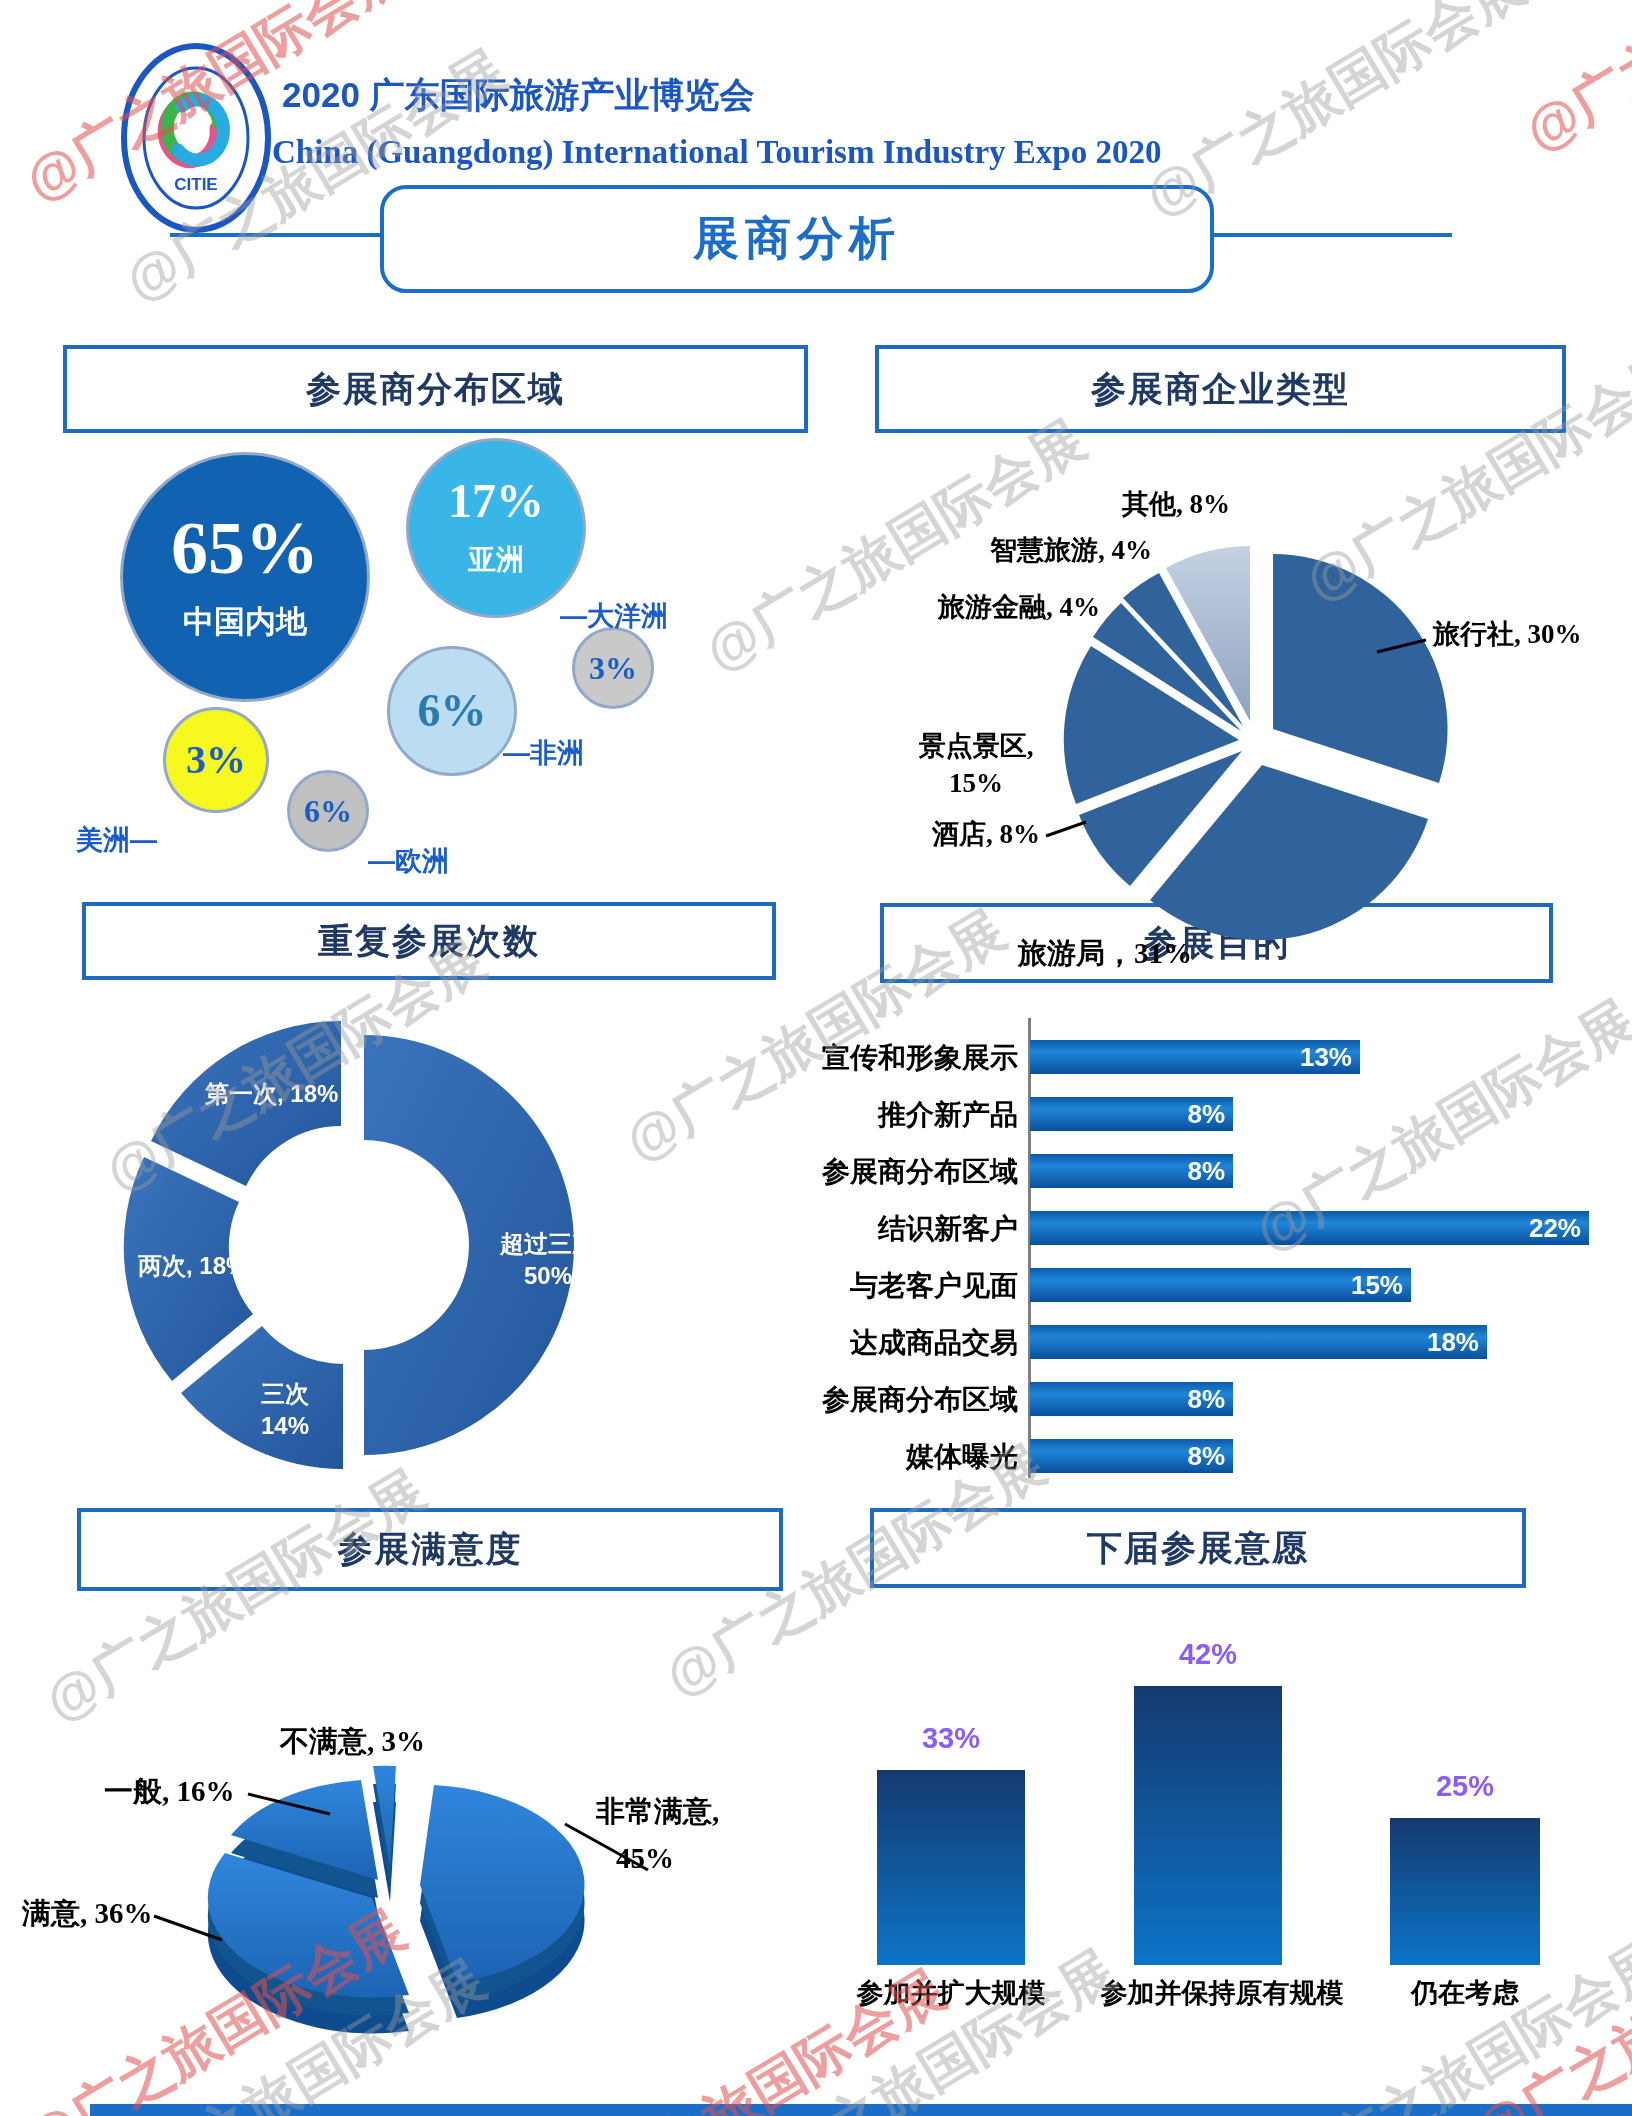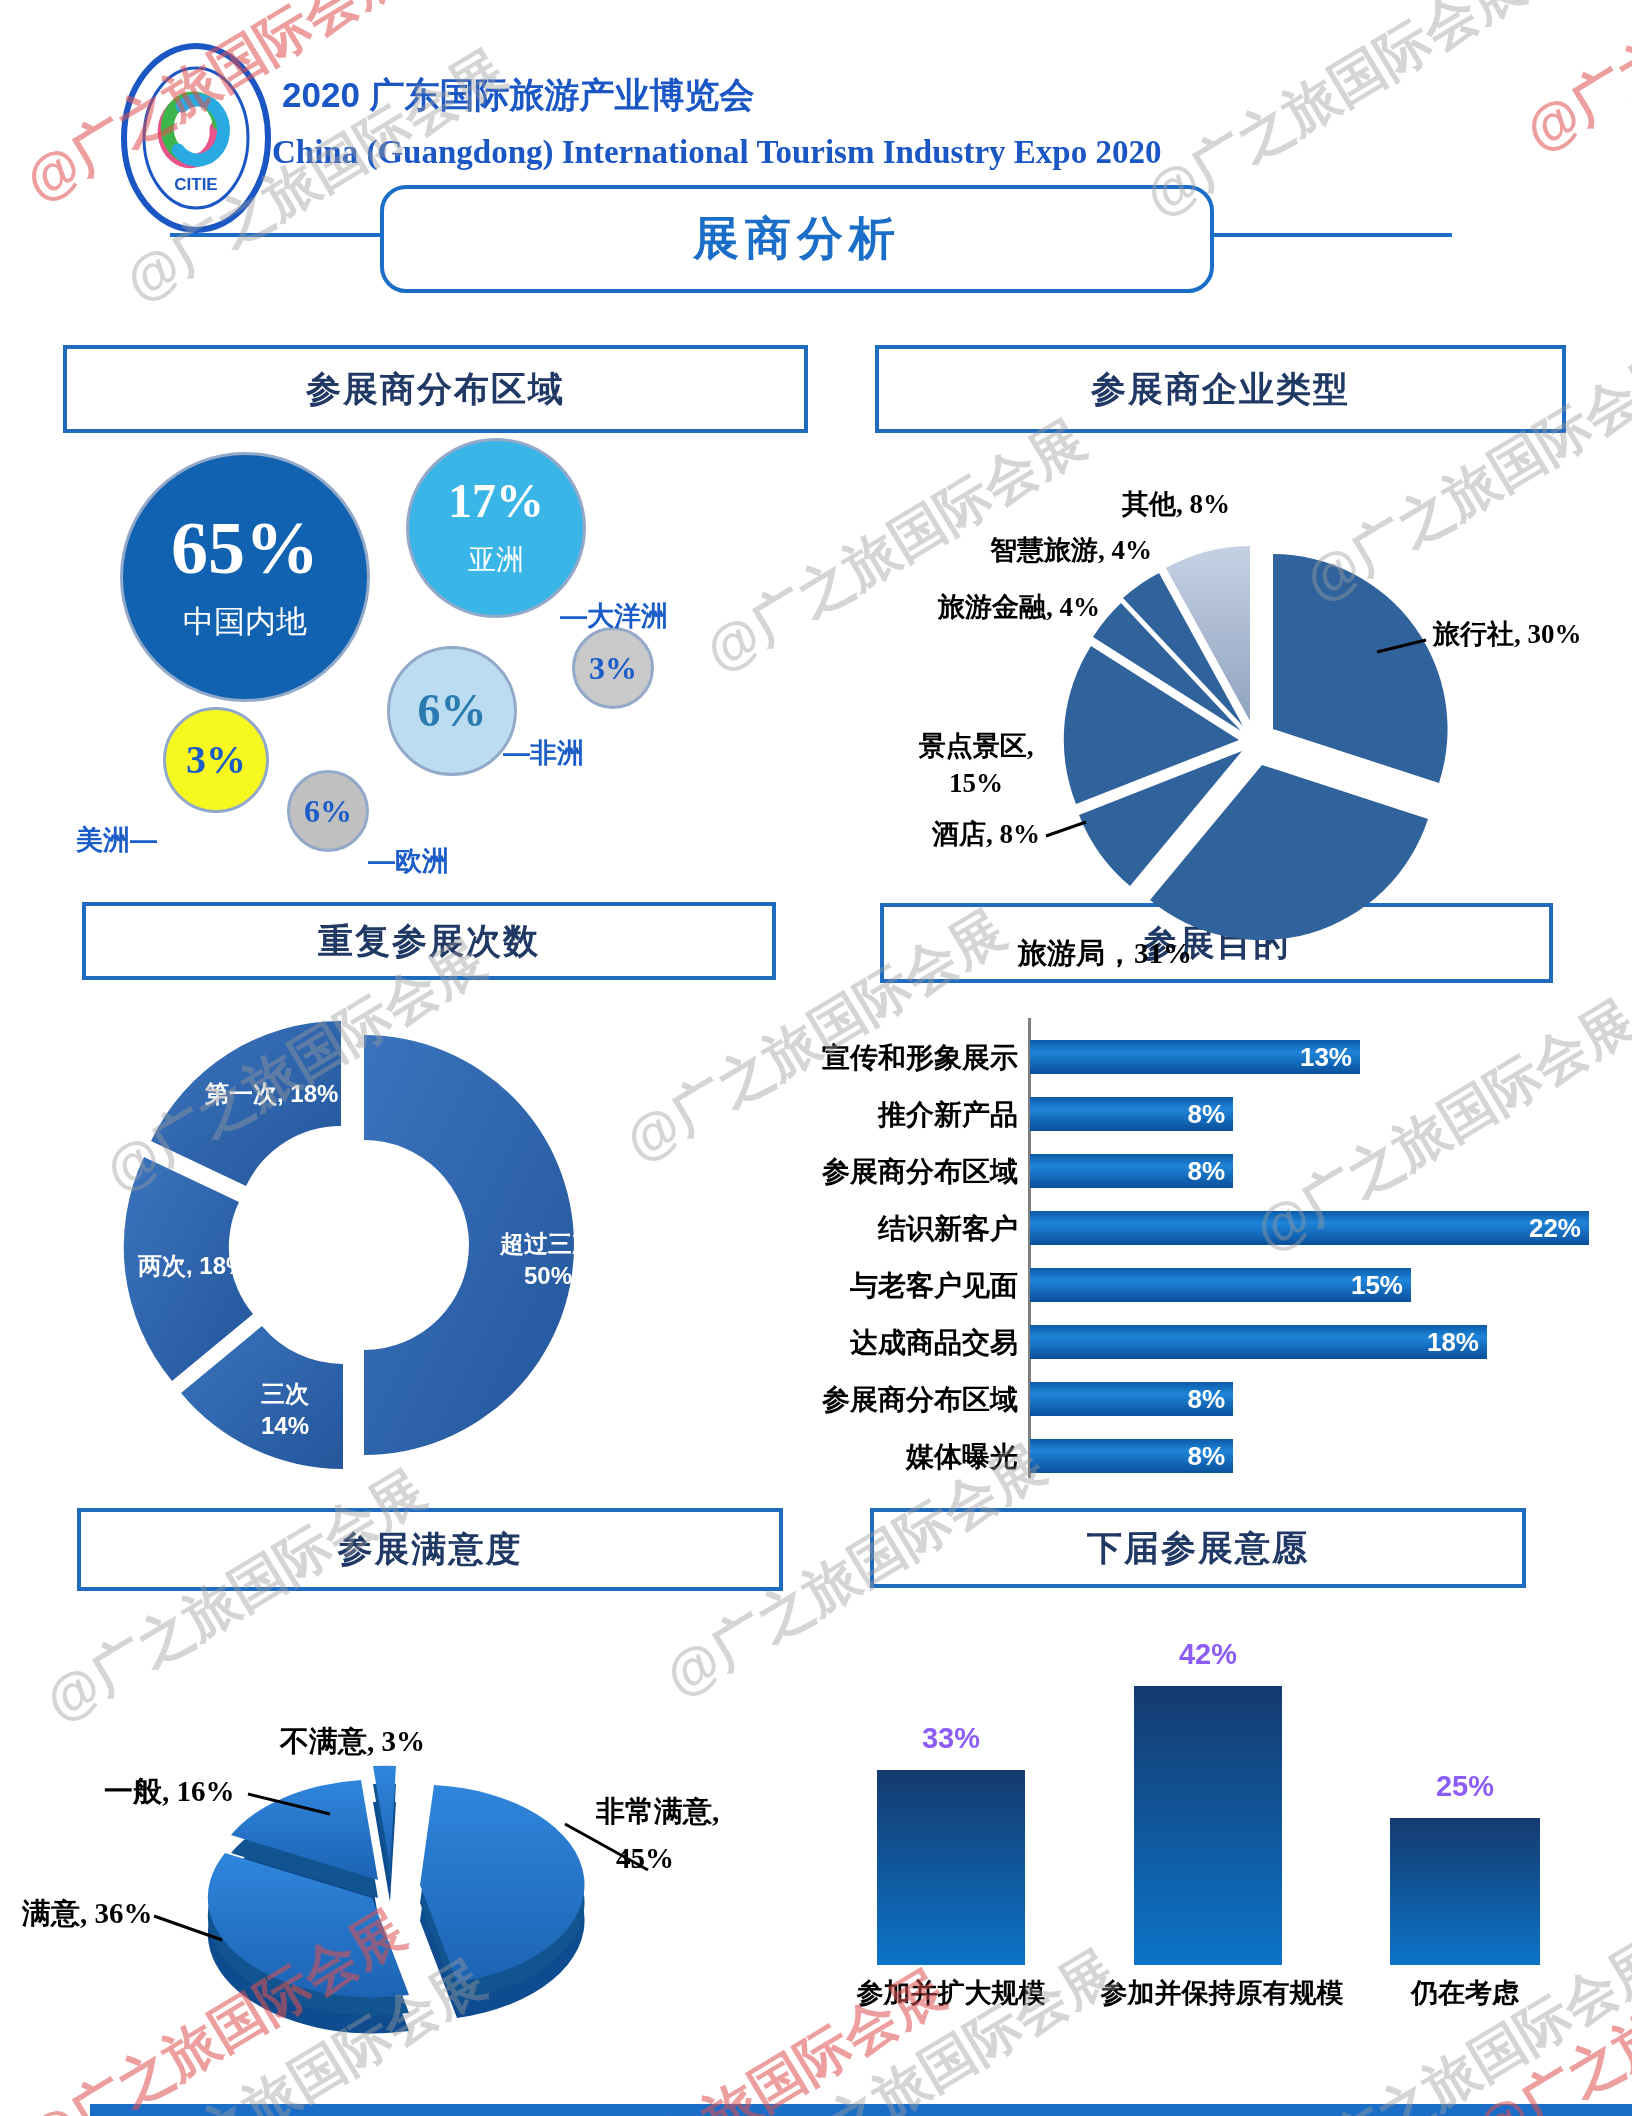--- a/index.html
+++ b/index.html
@@ -20,21 +20,21 @@
   .hline{position:absolute;height:4px;background:#1b6ec8;z-index:1;}
   
   .phead{position:absolute;border:4px solid #1e6bc0;background:#fff;display:flex;
          align-items:center;justify-content:center;z-index:2;}
   .phead span{font-size:35px;font-weight:bold;color:#1f3864;letter-spacing:2px;}
   
   .bubble{position:absolute;border-radius:50%;border:3px solid #93a9c9;
           display:flex;flex-direction:column;align-items:center;justify-content:center;
           font-family:"Liberation Serif",serif;z-index:2;}
   .bubble .pct{font-weight:bold;line-height:1;}
-  .bubble .lbl{font-weight:normal;margin-top:16px;}
+  .bubble .lbl{font-weight:bold;margin-top:16px;}
   .callout{position:absolute;font-size:27px;font-weight:bold;color:#1a5cc8;z-index:3;}
   
   .blabel{position:absolute;font-family:"Liberation Serif",serif;font-weight:bold;
           color:#000;font-size:27px;white-space:nowrap;z-index:3;}
   .wlabel{position:absolute;font-weight:bold;color:#fff;font-size:24px;
           white-space:nowrap;z-index:3;}
   
   .hbar{position:absolute;height:34px;background:linear-gradient(180deg,#0c5aa8 0%,#1f85d8 35%,#0a4f9c 100%);z-index:2;}
   .hbar .val{position:absolute;right:8px;top:0;line-height:34px;color:#fff;
              font-weight:bold;font-size:26px;}

